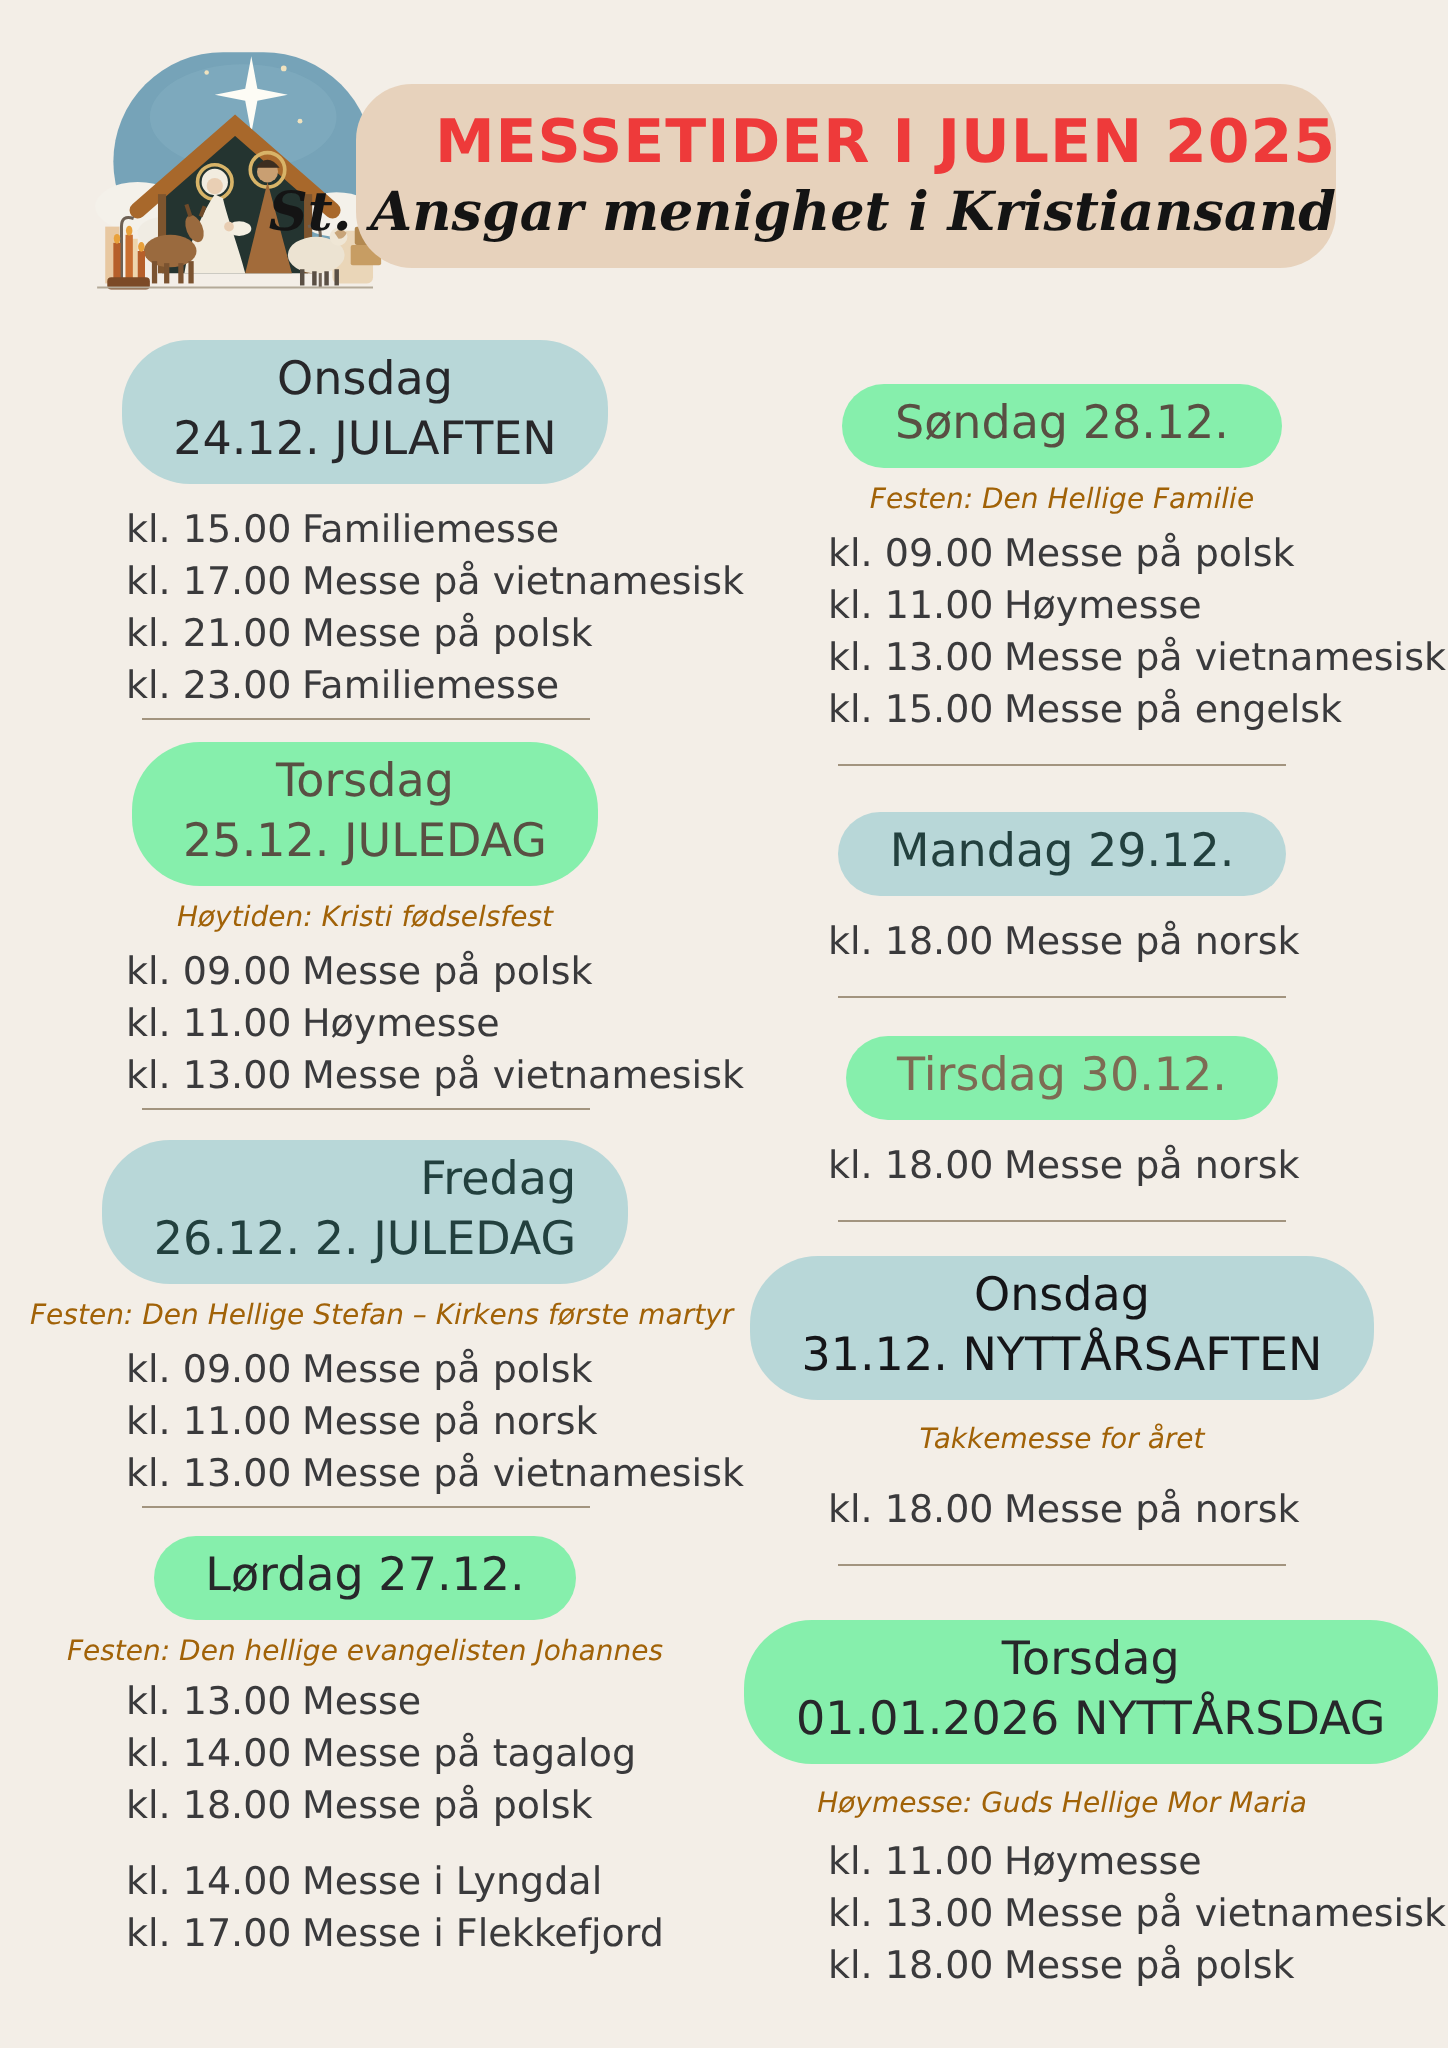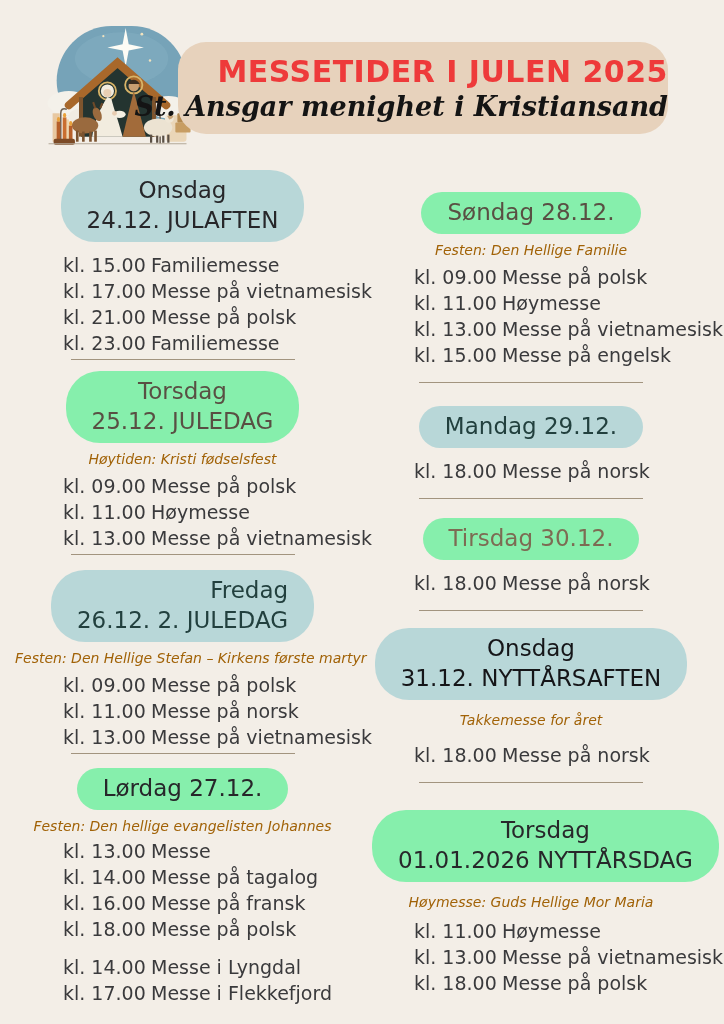--- a/index.html
+++ b/index.html
@@ -232,24 +232,20 @@
     <div class="rows m4">
       <div class="row">
         <span class="time">kl. 13.00</span>
         <span class="label">Messe</span>
       </div>
       <div class="row">
         <span class="time">kl. 14.00</span>
         <span class="label">Messe på tagalog</span>
       </div>
       <div class="row">
-        <span class="time">kl. 16.00</span>
-        <span class="label">Messe på fransk</span>
-      </div>
-      <div class="row">
         <span class="time">kl. 18.00</span>
         <span class="label">Messe på polsk</span>
       </div>
       <div class="extra">
         <div class="row">
           <span class="time">kl. 14.00</span>
           <span class="label">Messe i Lyngdal</span>
         </div>
         <div class="row">
           <span class="time">kl. 17.00</span>

